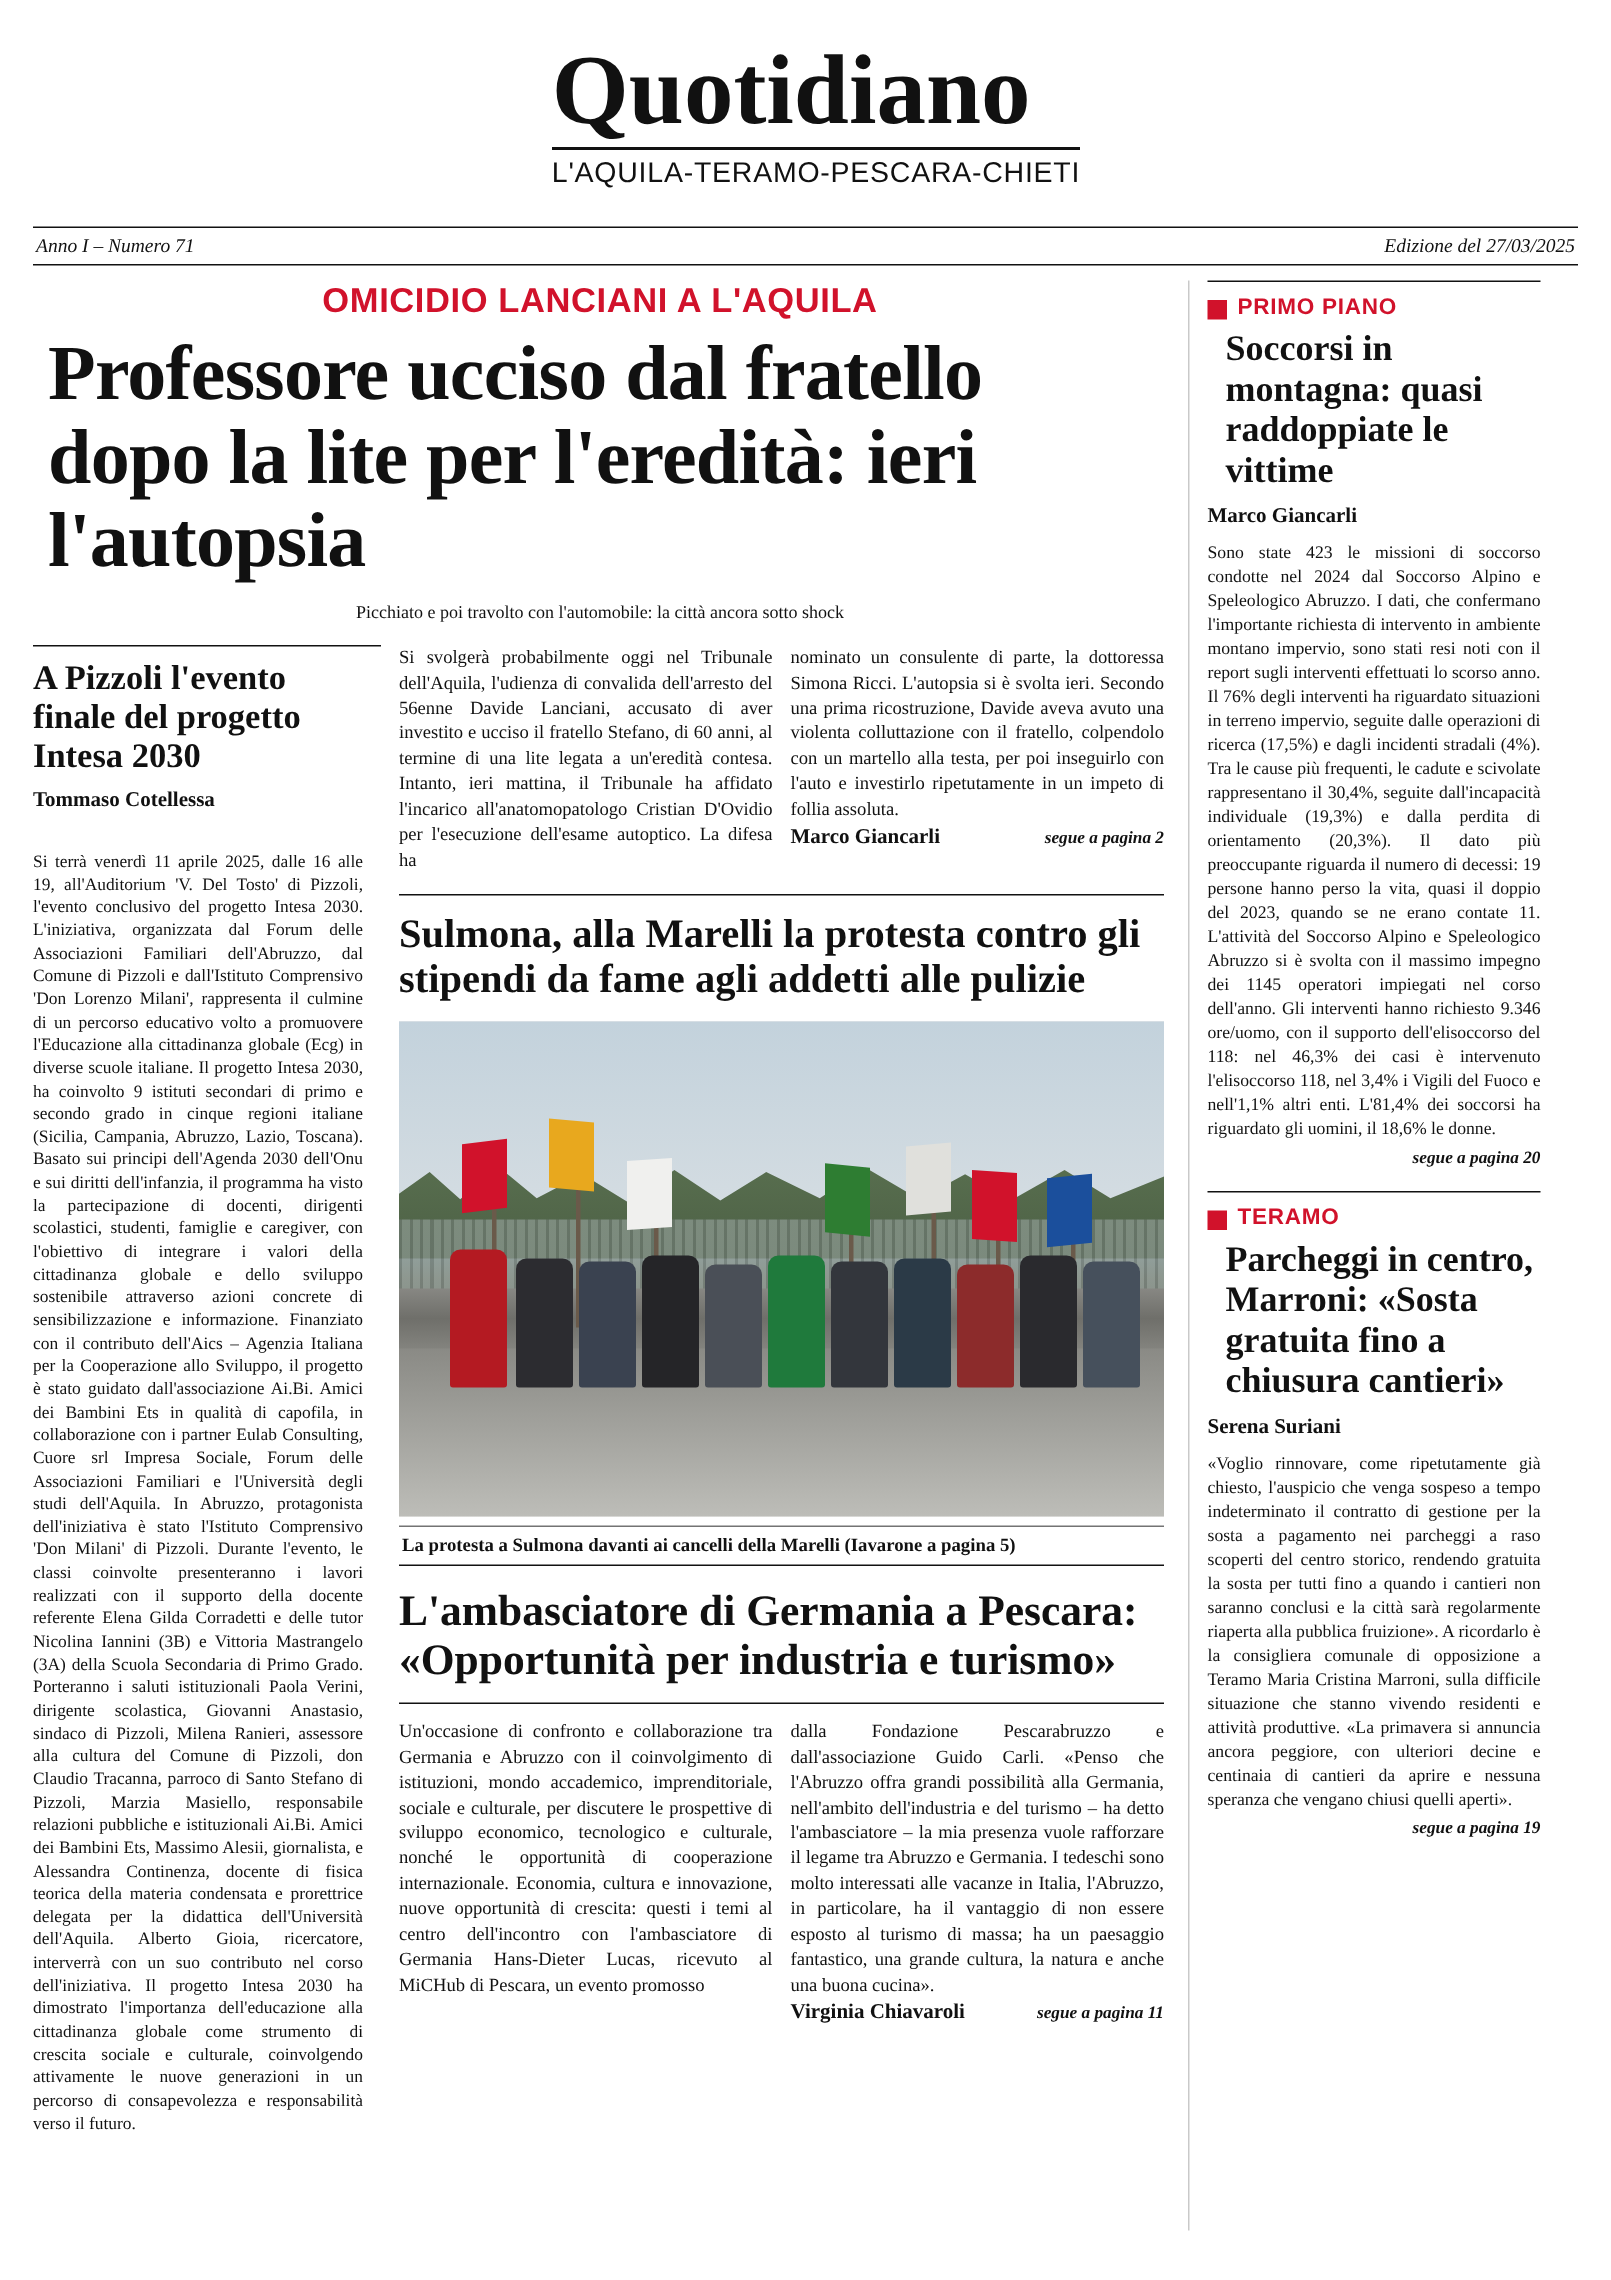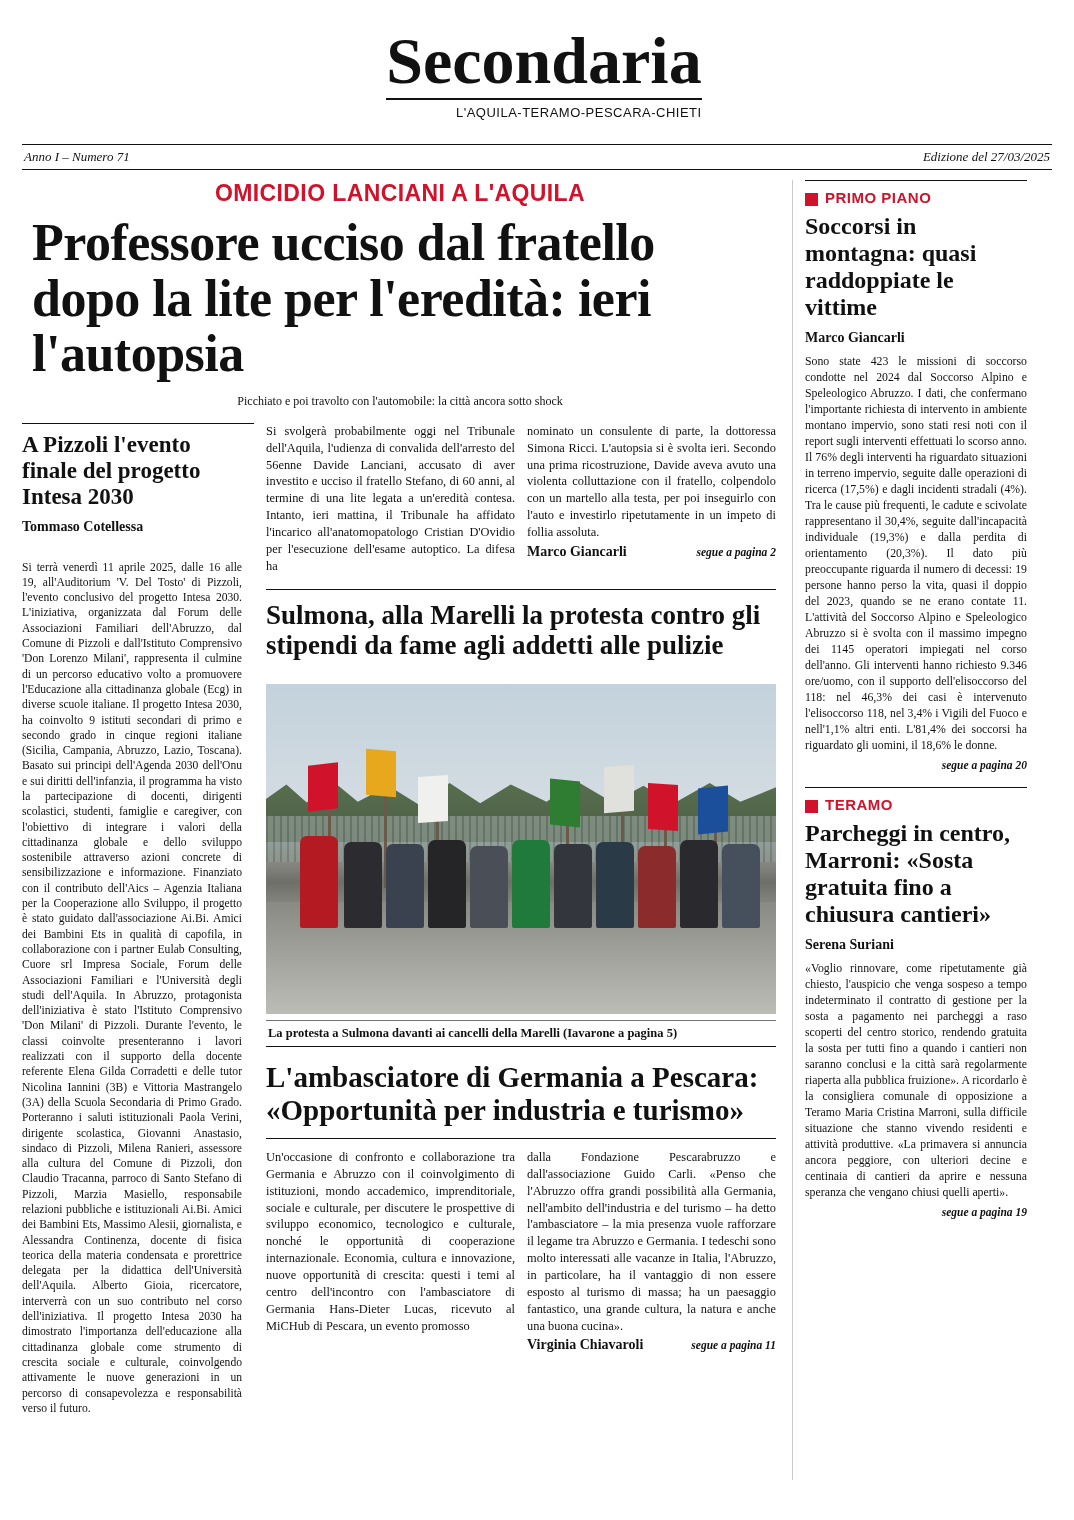--- a/index.html
+++ b/index.html
@@ -53,21 +53,21 @@
     line-height: 1;
     letter-spacing: 0px;
     color: #111;
   }
   .mast-rule {
     border-bottom: 2px solid #111;
     margin: 4px 0 5px 0;
   }
   .mast-sub {
     font-family: "Liberation Sans", sans-serif;
-    font-size: 13px;
+    font-size: 19px;
     letter-spacing: 0.5px;
     color: #111;
     text-align: right;
   }
 
   
   .infobar {
     display: flex;
     justify-content: space-between;
     align-items: center;
@@ -175,21 +175,21 @@
     margin-top: 3px;
   }
   .byline-row .byline { margin-bottom: 0; }
 
   
   .story2 { margin-top: 14px; border-top: 1.5px solid #111; padding-top: 10px; }
   .story2-head {
     font-size: 27px;
     font-weight: bold;
     line-height: 1.12;
-    margin-bottom: 24px;
+    margin-bottom: 14px;
   }
   .photo-wrap { width: 100%; }
   .photo {
     width: 100%;
     height: 330px;
     position: relative;
     overflow: hidden;
     background: linear-gradient(#b9c6cf 0%, #a9b8c4 38%, #9aa9b2 48%, #8f8f8b 52%, #6f6f6a 60%, #9d9d98 74%, #c2c2bd 100%);
   }
   .sky { position:absolute; left:0; top:0; width:100%; height:40%;
@@ -238,35 +238,36 @@
     font-size: 15px;
     letter-spacing: .5px;
     margin-bottom: 7px;
   }
   .rail-square { width: 13px; height: 13px; background: #d1122b; display:inline-block; }
   .rail-head {
     font-size: 24px;
     font-weight: bold;
     line-height: 1.12;
     margin-bottom: 9px;
+    margin-left: 12px;
   }
   .rail-byline { font-weight: bold; font-size: 14px; margin-bottom: 7px; }
   .rail-body { font-size: 11.8px; line-height: 1.36; text-align: justify; }
   .rail-segue { font-size: 11.5px; font-style: italic; font-weight: bold; text-align: right; margin-top: 6px; }
   .rail-gap { height: 16px; }
 </style>
 </head>
 <body>
 
 <div class="page">
 
   <div class="masthead">
     <div class="masthead-inner">
       <div class="mast-right">
-        <div class="mast-title">Secondaria</div>
+        <div class="mast-title">Quotidiano</div>
         <div class="mast-rule"></div>
         <div class="mast-sub">L'AQUILA-TERAMO-PESCARA-CHIETI</div>
       </div>
     </div>
   </div>
 
   <div class="infobar">
     <div>Anno I – Numero 71</div>
     <div>Edizione del 27/03/2025</div>
   </div>

